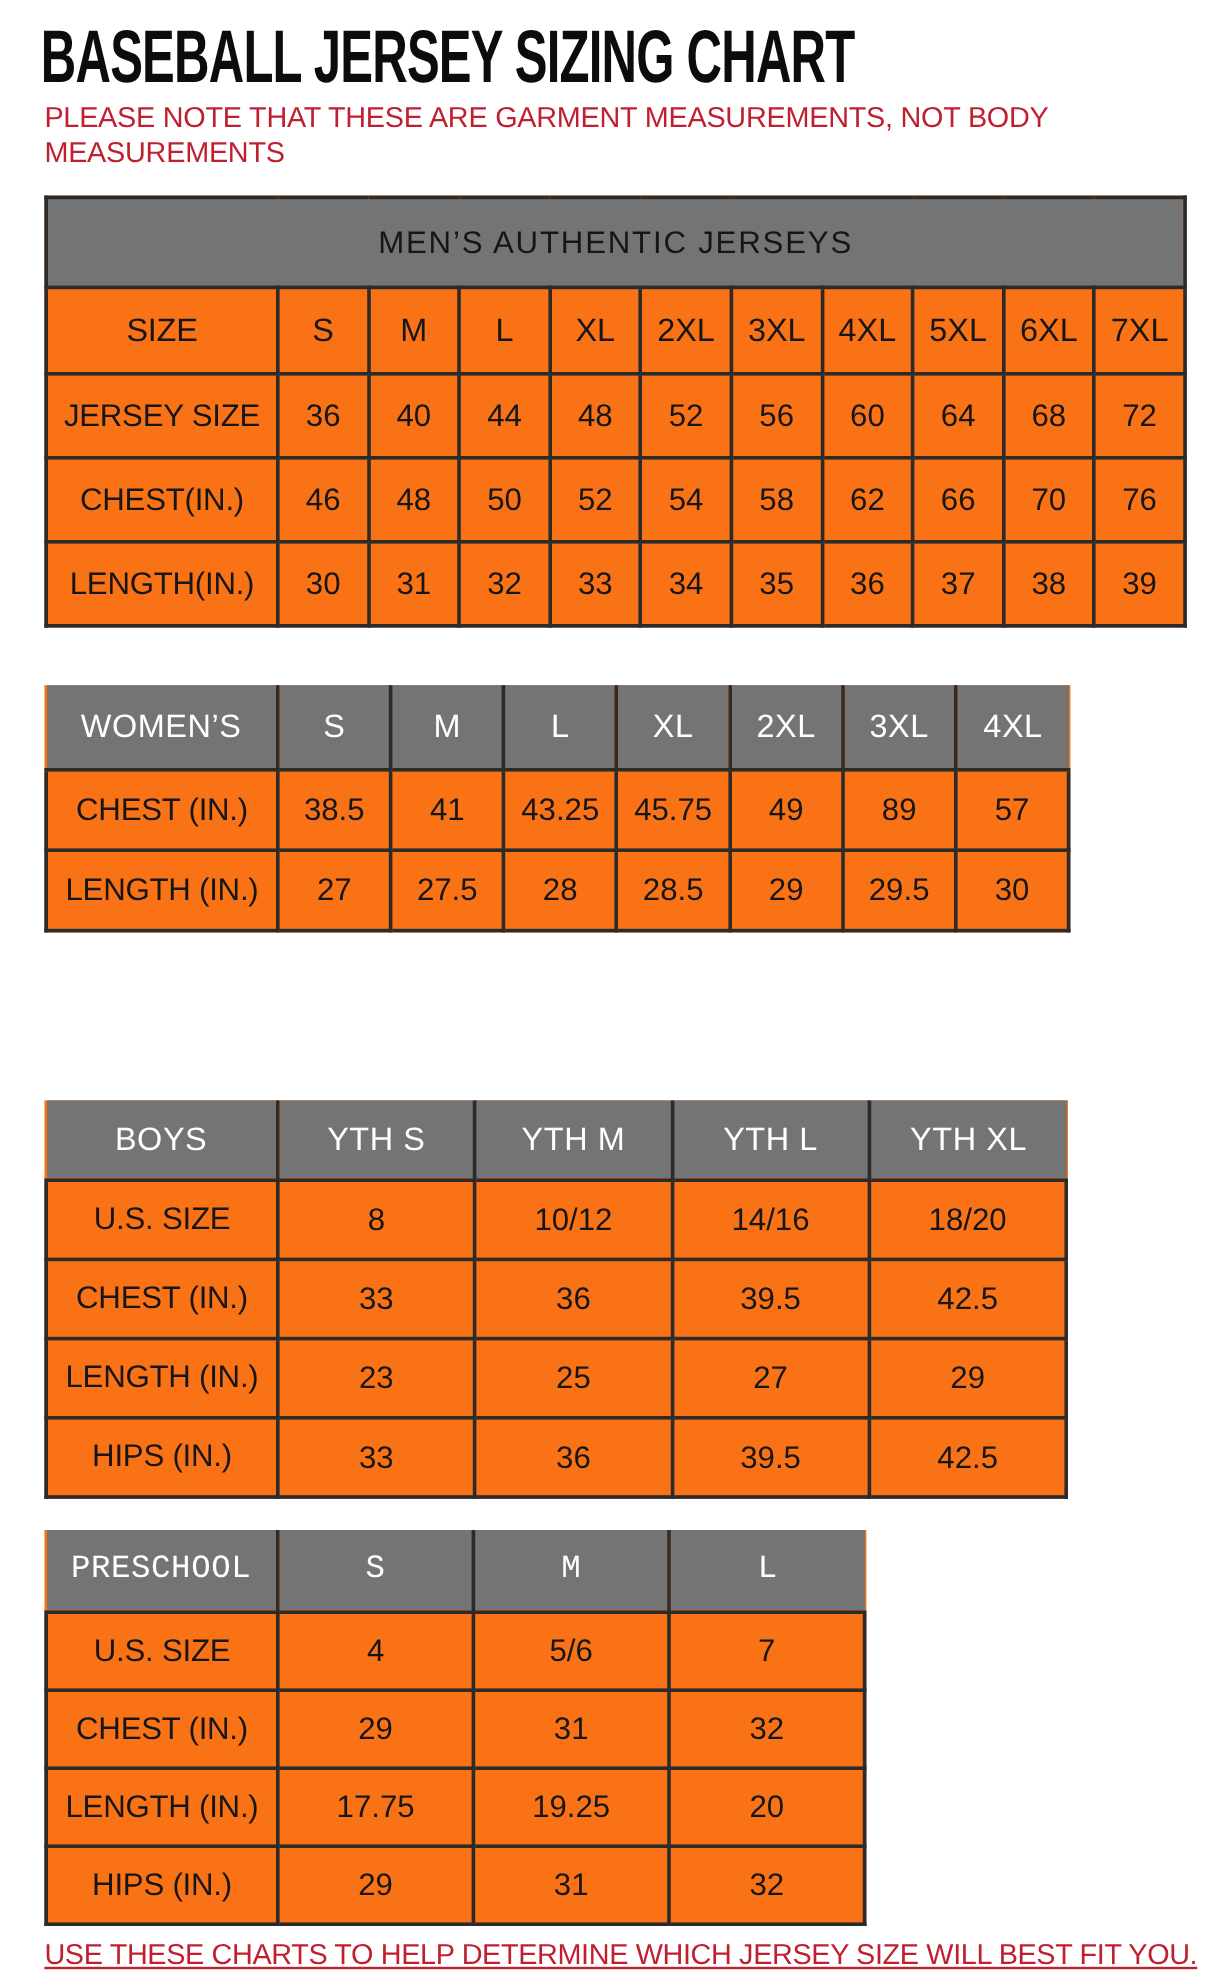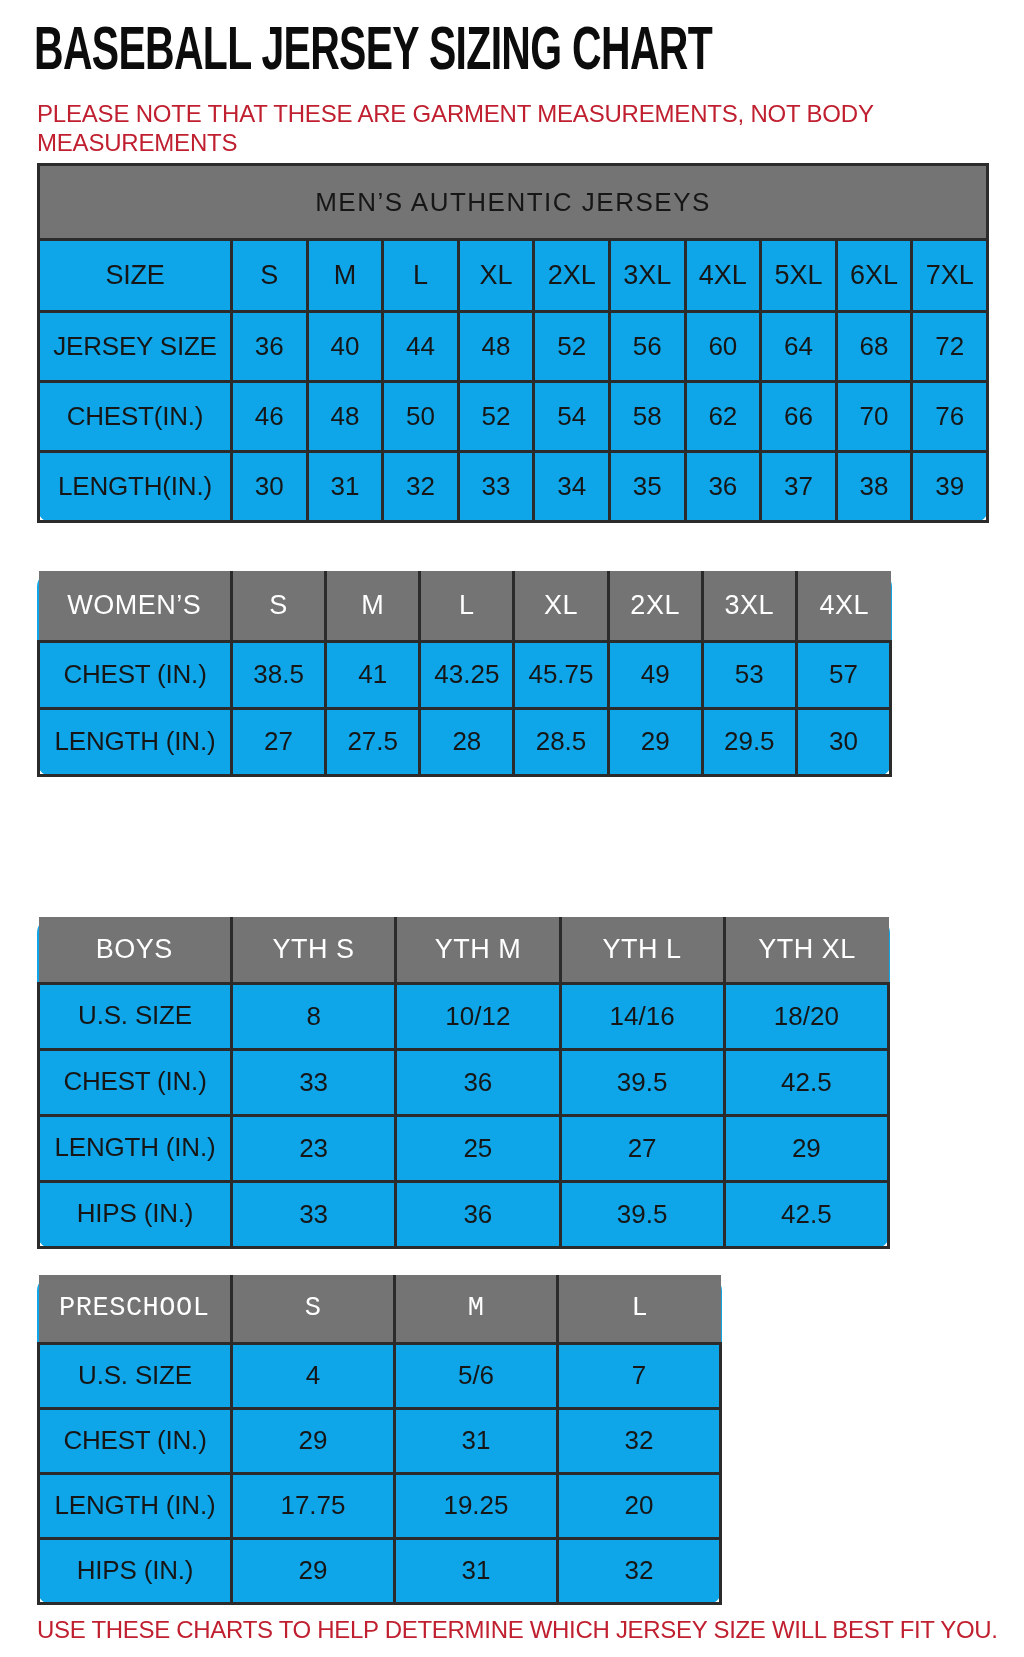--- a/index.html
+++ b/index.html
@@ -26,46 +26,46 @@
     font-weight: 800;
     letter-spacing: -1px;
     color: #0c0c0c;
     transform: scaleX(0.66);
     transform-origin: 0 0;
     white-space: nowrap;
   }
   .note {
     position: absolute;
     left: 37px;
-    top: 99px;
+    top: 84px;
     width: 900px;
     font-size: 24px;
     line-height: 29px;
     letter-spacing: -0.2px;
     color: var(--red);
     white-space: pre-line;
   }
   .footer-note {
     position: absolute;
     left: 37px;
     top: 1616px;
     width: 980px;
     font-size: 24px;
     line-height: 28px;
     letter-spacing: -0.3px;
     color: var(--red);
     white-space: nowrap;
+    text-decoration: underline;
   }
   
   table.size-table {
     position: absolute;
     border-collapse: collapse;
     table-layout: fixed;
-    background: #0ea5e9;
-    border-radius: 16px;
+    background: #f97316;
   }
   table.size-table td {
     border: 3px solid #2b2b2b;
     text-align: center;
     vertical-align: middle;
     font-size: 26px;
     color: #161616;
     padding: 0;
     overflow: hidden;
   }
@@ -209,21 +209,21 @@
       </tr>
     </tbody>
     <tbody>
         <tr class="data-row">
           <td class="label-cell">CHEST (IN.)</td>
           <td>38.5</td>
           <td>41</td>
           <td>43.25</td>
           <td>45.75</td>
           <td>49</td>
-          <td>53</td>
+          <td>89</td>
           <td>57</td>
         </tr>
         <tr class="data-row">
           <td class="label-cell">LENGTH (IN.)</td>
           <td>27</td>
           <td>27.5</td>
           <td>28</td>
           <td>28.5</td>
           <td>29</td>
           <td>29.5</td>

